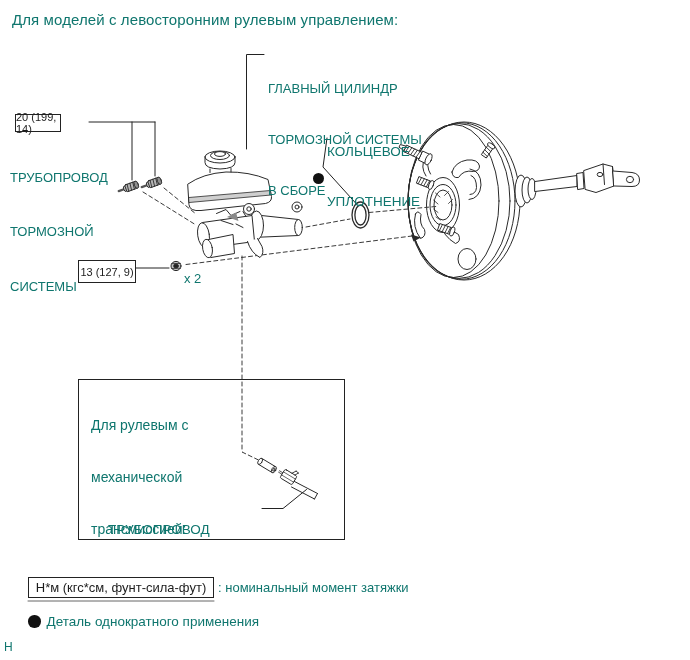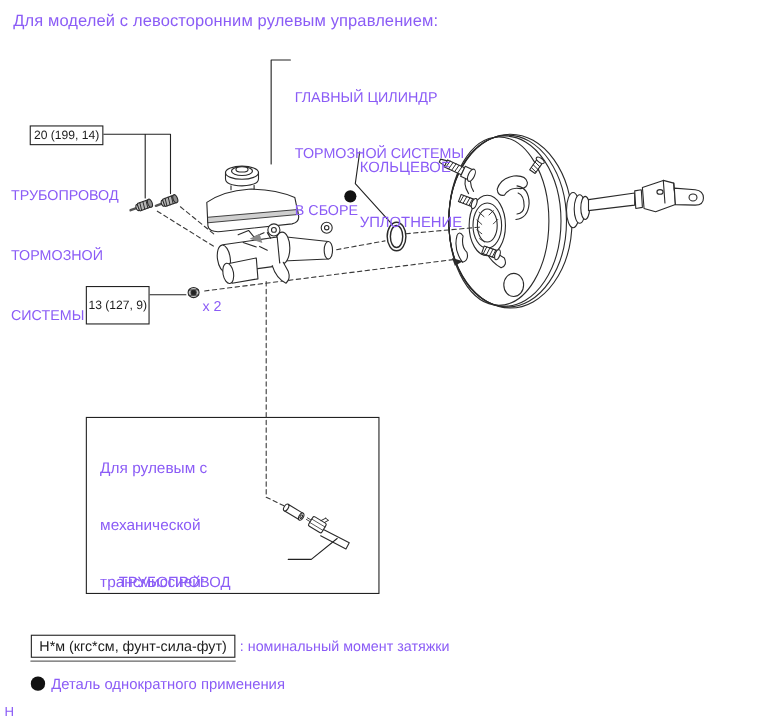--- a/index.html
+++ b/index.html
@@ -3,37 +3,37 @@
 <meta charset="utf-8">
 <style>
   html,body{
     margin:0;padding:0;width:690px;height:660px;overflow:hidden;
     background:#ffffff;
     font-family:"Liberation Sans","DejaVu Sans",sans-serif;
     color:#1c1c1c;
   }
   #stage{position:relative;width:690px;height:660px;background:#fff;}
   .abs{position:absolute;}
-  .txt{white-space:pre;color:#8b5cf6;}
+  .txt{white-space:pre;color:#0f766e;}
   #title{left:12px;top:11px;font-size:15px;letter-spacing:0.1px;z-index:6;}
   
   #mc-label{left:268px;top:46px;font-size:13px;line-height:17px;z-index:6;}
   #brakeline-label{left:10px;top:132px;font-size:13px;line-height:18.3px;z-index:6;}
   #oring-label{left:313px;top:111px;z-index:6;display:flex;align-items:center;}
   #oring-label .bullet{width:11px;height:11px;border-radius:50%;background:#111;margin-top:3px;}
   #oring-label .lines{margin-left:3px;font-size:13.5px;line-height:16.5px;}
   #x2-label{left:184px;top:271px;font-size:13px;z-index:6;}
   
   .torque-box{
     border:1px solid #222;background:#fff;font-size:11px;
     display:flex;align-items:center;justify-content:center;
     z-index:4;box-sizing:border-box;
   }
-  #torque-brakeline{left:27px;top:114px;width:67px;height:18px;}
-  #torque-nut{left:78px;top:260px;width:58px;height:35px;}
+  #torque-brakeline{left:15px;top:114px;width:46px;height:18px;}
+  #torque-nut{left:78px;top:260px;width:58px;height:23px;}
   
   #inset-box{
     left:78px;top:379px;width:267px;height:161px;
     border:1.4px solid #222;box-sizing:border-box;background:transparent;z-index:2;
   }
   #inset-heading{left:91px;top:382px;font-size:14px;line-height:17.4px;z-index:6;}
   #clutch-label{left:108px;top:496px;font-size:13.5px;line-height:13.6px;z-index:6;}
   
   #legend-box{
     left:28px;top:577px;width:186px;height:21px;

